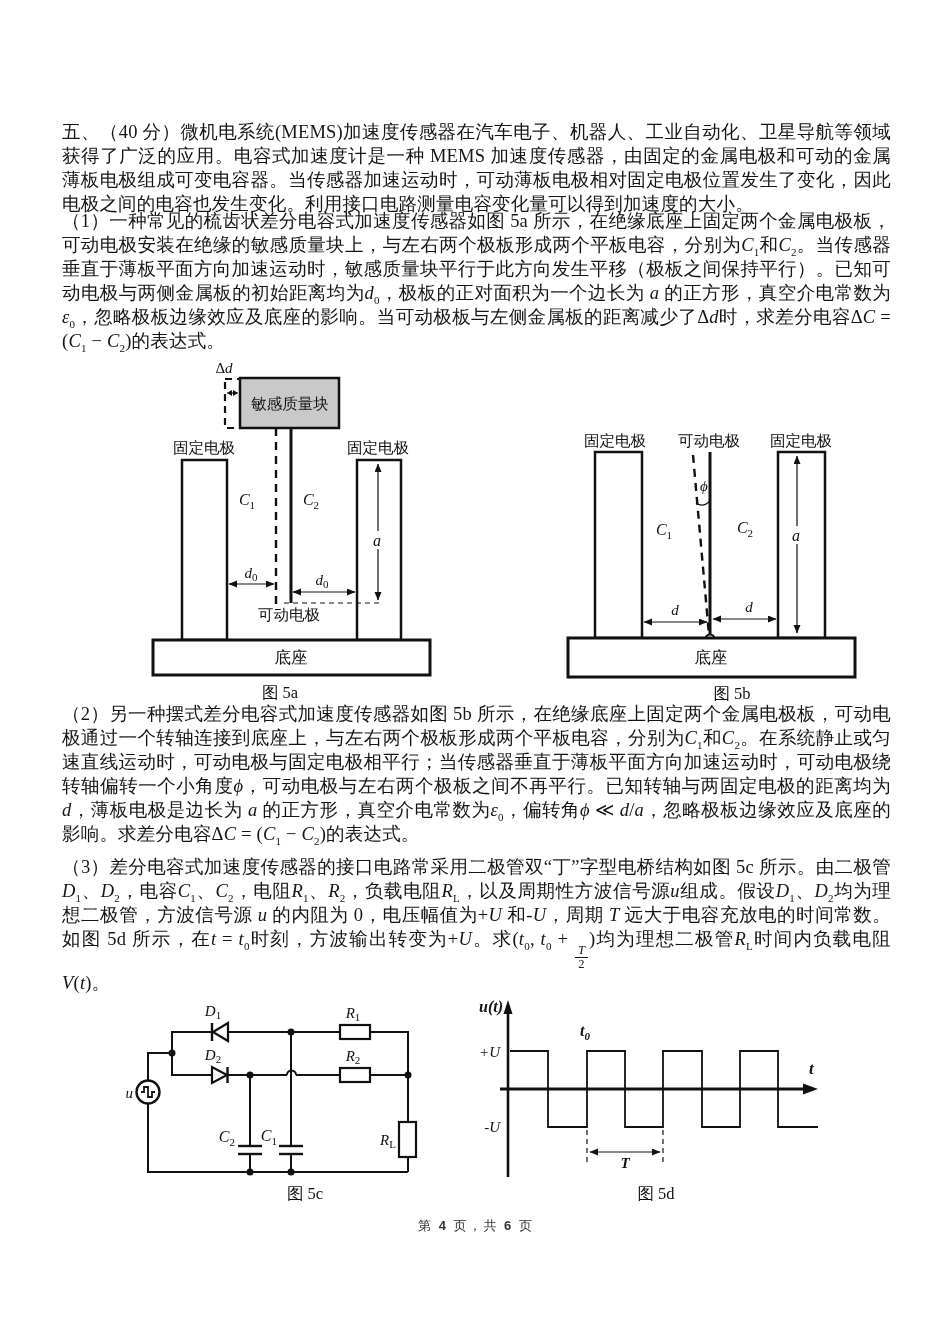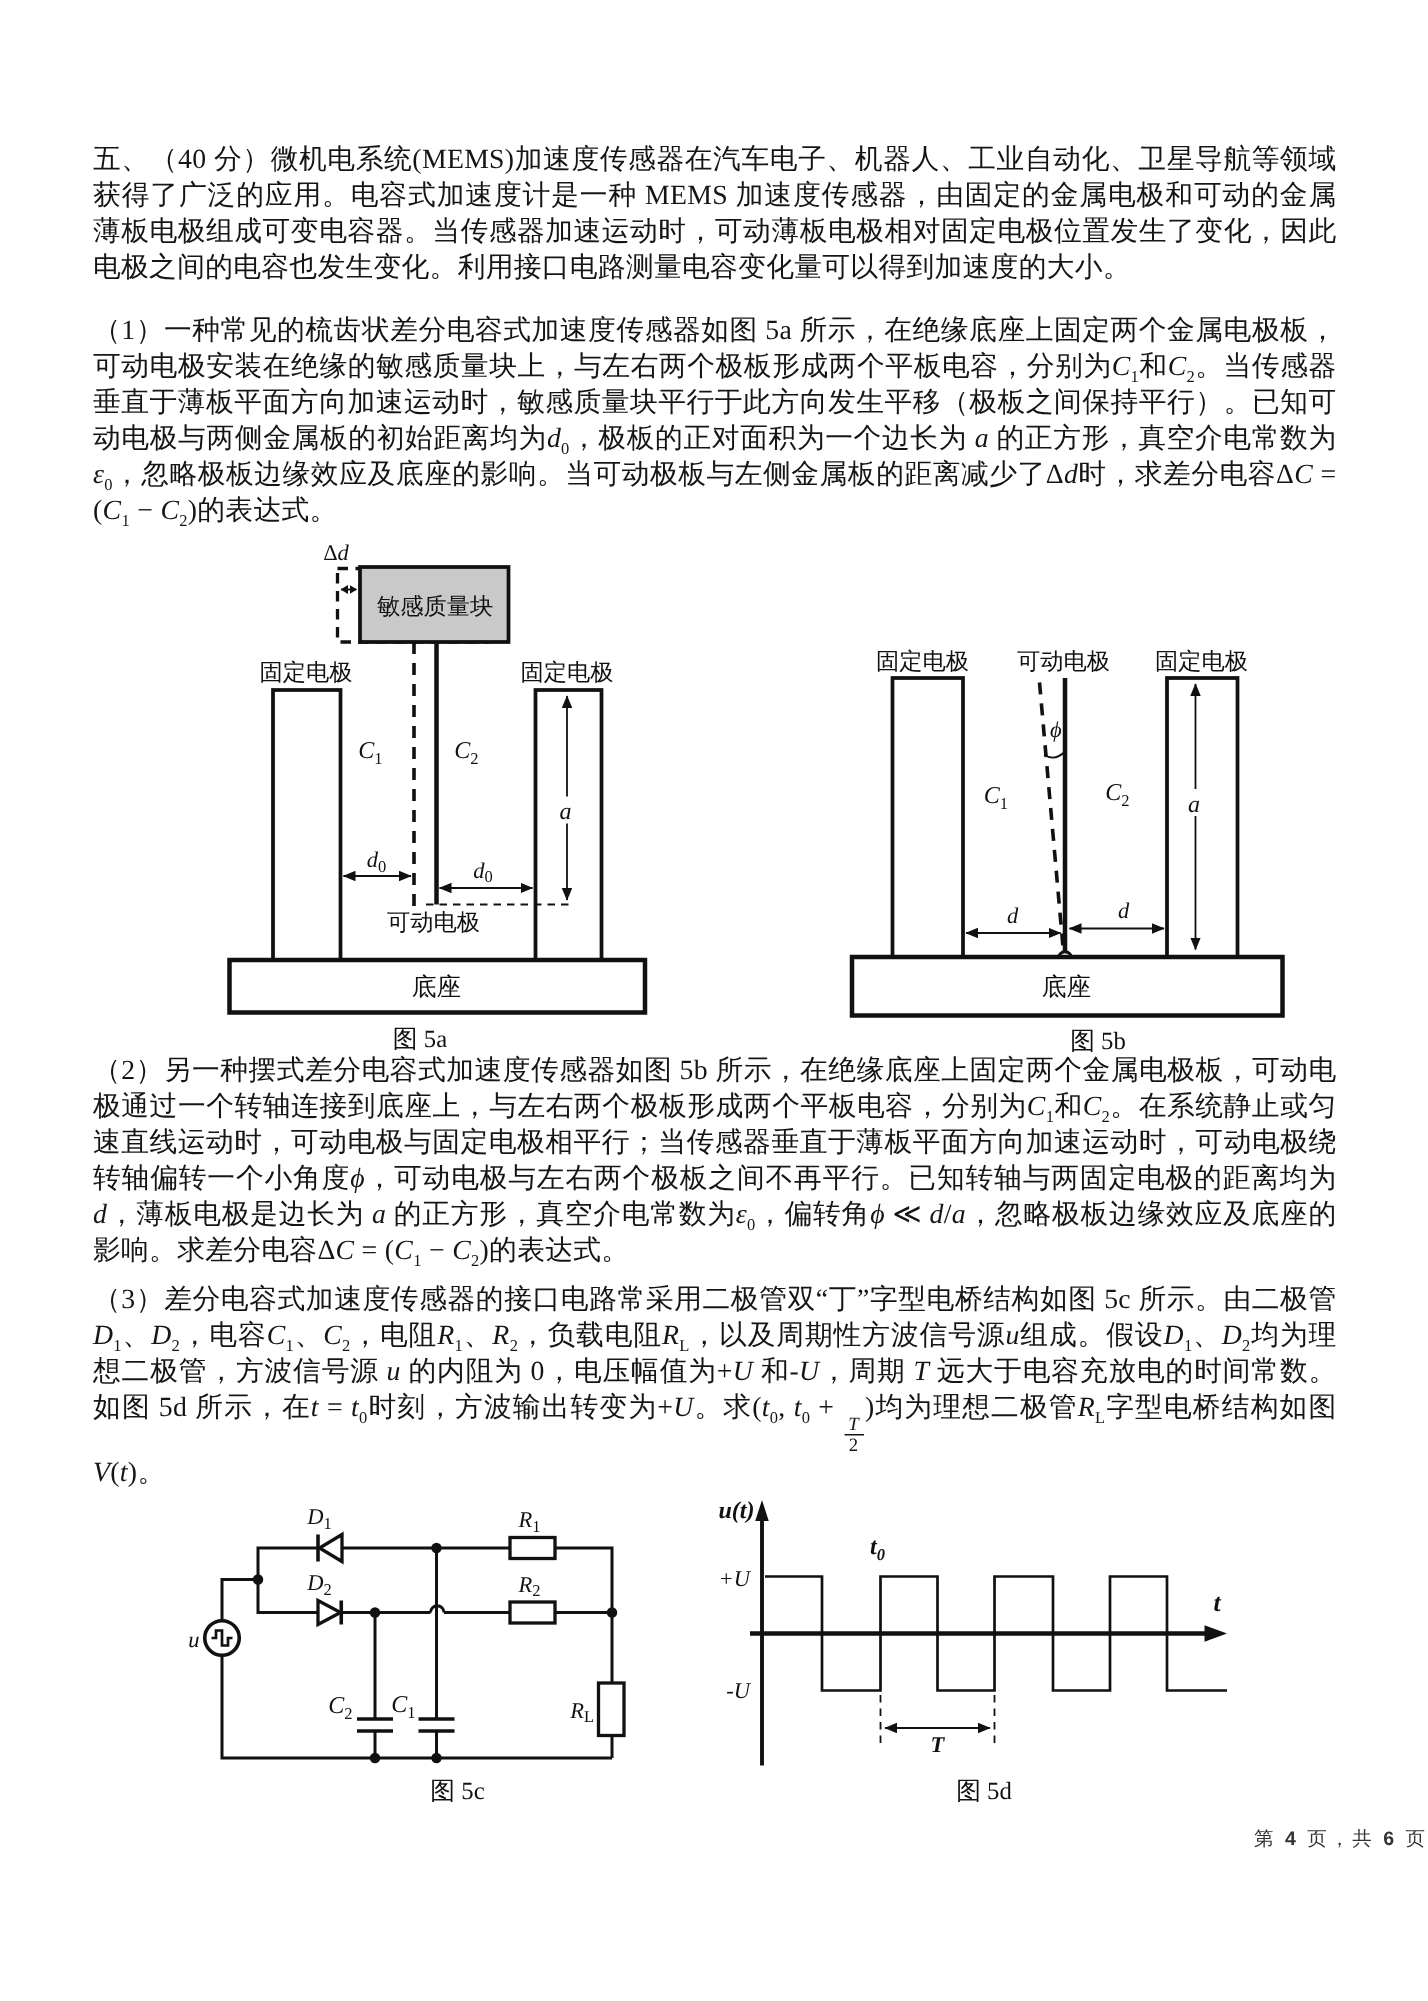--- a/index.html
+++ b/index.html
@@ -7,21 +7,21 @@
         font-family:"Liberation Serif","DejaVu Serif",serif;color:#151515;}
   .para{position:absolute;left:62px;width:829px;font-size:18.5px;line-height:24px;
         text-align:justify;text-justify:inter-ideograph;letter-spacing:0.2px;}
   .it{font-style:italic;font-family:"Liberation Serif","DejaVu Serif",serif;}
   .bd{font-weight:bold;}
   sub{font-size:11px;line-height:0;}
   .frac{display:inline-flex;flex-direction:column;text-align:center;vertical-align:-9px;
         line-height:1.05;margin:0 1px;font-size:12.5px;}
   .fn{display:block;font-style:italic;border-bottom:1.2px solid #151515;padding:0 3px;}
   .fd{display:block;}
-  .footer{position:absolute;top:1217px;left:0;width:952px;text-align:right;font-size:13px;
+  .footer{position:absolute;top:1217px;left:0;width:952px;text-align:center;font-size:13px;
         font-family:"Liberation Sans","DejaVu Sans",sans-serif;color:#333;letter-spacing:2px;}
   svg{position:absolute;overflow:visible;}
   
   .ct{font-family:"Liberation Serif","DejaVu Serif",serif;font-size:15.5px;fill:#111;}
   .cap{font-size:16.5px;}
   .mi{font-family:"Liberation Serif","DejaVu Serif",serif;font-style:italic;font-size:16px;fill:#111;}
   .mbi{font-family:"Liberation Serif","DejaVu Serif",serif;font-style:italic;font-weight:bold;font-size:16px;fill:#111;}
   .ms{font-size:11px;}
   .up{font-style:normal;}
   
@@ -37,27 +37,27 @@
   .comp{fill:#fff;stroke:#111;stroke-width:2.2;}
   .plate{stroke:#111;stroke-width:2.4;}
   .dot{fill:#111;}
   .whitebg{fill:#fff;}
 </style>
 </head>
 <body>
 
 <div class="page">
 
-  <div class="para" style="top:95px;"><span>五、（40 分）微机电系统(MEMS)加速度传感器在汽车电子、机器人、工业自动化、卫星导航等领域获得了广泛的应用。电容式加速度计是一种 MEMS 加速度传感器，由固定的金属电极和可动的金属薄板电极组成可变电容器。当传感器加速运动时，可动薄板电极相对固定电极位置发生了变化，因此电极之间的电容也发生变化。利用接口电路测量电容变化量可以得到加速度的大小。</span></div>
+  <div class="para" style="top:120px;"><span>五、（40 分）微机电系统(MEMS)加速度传感器在汽车电子、机器人、工业自动化、卫星导航等领域获得了广泛的应用。电容式加速度计是一种 MEMS 加速度传感器，由固定的金属电极和可动的金属薄板电极组成可变电容器。当传感器加速运动时，可动薄板电极相对固定电极位置发生了变化，因此电极之间的电容也发生变化。利用接口电路测量电容变化量可以得到加速度的大小。</span></div>
   <div class="para" style="top:209px;"><span>（1）一种常见的梳齿状差分电容式加速度传感器如图 5a 所示，在绝缘底座上固定两个金属电极板，可动电极安装在绝缘的敏感质量块上，与左右两个极板形成两个平板电容，分别为</span><span class="it">C</span><sub>1</sub><span>和</span><span class="it">C</span><sub>2</sub><span>。当传感器垂直于薄板平面方向加速运动时，敏感质量块平行于此方向发生平移（极板之间保持平行）。已知可动电极与两侧金属板的初始距离均为</span><span class="it">d</span><sub>0</sub><span>，极板的正对面积为一个边长为 </span><span class="it">a</span><span> 的正方形，真空介电常数为</span><span class="it">ε</span><sub>0</sub><span>，忽略极板边缘效应及底座的影响。当可动极板与左侧金属板的距离减少了Δ</span><span class="it">d</span><span>时，求差分电容Δ</span><span class="it">C</span><span> = (</span><span class="it">C</span><sub>1</sub><span> − </span><span class="it">C</span><sub>2</sub><span>)的表达式。</span></div>
   <div class="para" style="top:702px;"><span>（2）另一种摆式差分电容式加速度传感器如图 5b 所示，在绝缘底座上固定两个金属电极板，可动电极通过一个转轴连接到底座上，与左右两个极板形成两个平板电容，分别为</span><span class="it">C</span><sub>1</sub><span>和</span><span class="it">C</span><sub>2</sub><span>。在系统静止或匀速直线运动时，可动电极与固定电极相平行；当传感器垂直于薄板平面方向加速运动时，可动电极绕转轴偏转一个小角度</span><span class="it">ϕ</span><span>，可动电极与左右两个极板之间不再平行。已知转轴与两固定电极的距离均为 </span><span class="it">d</span><span>，薄板电极是边长为 </span><span class="it">a</span><span> 的正方形，真空介电常数为</span><span class="it">ε</span><sub>0</sub><span>，偏转角</span><span class="it">ϕ</span><span> ≪ </span><span class="it">d</span><span>/</span><span class="it">a</span><span>，忽略极板边缘效应及底座的影响。求差分电容Δ</span><span class="it">C</span><span> = (</span><span class="it">C</span><sub>1</sub><span> − </span><span class="it">C</span><sub>2</sub><span>)的表达式。</span></div>
   <div class="para" style="top:855px;"><span>（3）差分电容式加速度传感器的接口电路常采用二极管双“丁”字型电桥结构如图 5c 所示。由二极管</span><span class="it">D</span><sub>1</sub><span>、</span><span class="it">D</span><sub>2</sub><span>，电容</span><span class="it">C</span><sub>1</sub><span>、</span><span class="it">C</span><sub>2</sub><span>，电阻</span><span class="it">R</span><sub>1</sub><span>、</span><span class="it">R</span><sub>2</sub><span>，负载电阻</span><span class="it">R</span><sub>L</sub><span>，以及周期性方波信号源</span><span class="it">u</span><span>组成。假设</span><span class="it">D</span><sub>1</sub><span>、</span><span class="it">D</span><sub>2</sub><span>均为理想二极管，方波信号源 </span><span class="it">u</span><span> 的内阻为 0，电压幅值为+</span><span class="it">U</span><span> 和-</span><span class="it">U</span><span>，周期 </span><span class="it">T</span><span> 远大于电容充放电的时间常数。如图 5d 所示，在</span><span class="it">t</span><span> = </span><span class="it">t</span><sub>0</sub><span>时刻，方波输出转变为+</span><span class="it">U</span><span>。求(</span><span class="it">t</span><sub>0</sub><span>, </span><span class="it">t</span><sub>0</sub><span> + </span><span class="frac">
         <span class="fn">T</span>
         <span class="fd">2</span>
-      </span><span>)均为理想二极管</span><span class="it">R</span><sub>L</sub><span>字型电桥结构如图</span><span class="it">V</span><span>(</span><span class="it">t</span><span>)。</span></div>
+      </span><span>)均为理想二极管</span><span class="it">R</span><sub>L</sub><span>时间内负载电阻</span><span class="it">V</span><span>(</span><span class="it">t</span><span>)。</span></div>
 
   <svg style="left:125px;top:358px;" width="340" height="348" viewBox="125 358 340 348">
     <defs>
       <marker id="ma" markerWidth="10" markerHeight="8" refX="8" refY="3.5" orient="auto-start-reverse" markerUnits="userSpaceOnUse">
         <path d="M0,0 L8.5,3.5 L0,7 Z" fill="#111"></path>
       </marker>
       <marker id="mas" markerWidth="6" markerHeight="7" refX="4.5" refY="3" orient="auto-start-reverse" markerUnits="userSpaceOnUse">
         <path d="M0,0 L5,3 L0,6 Z" fill="#111"></path>
       </marker>
     </defs>

